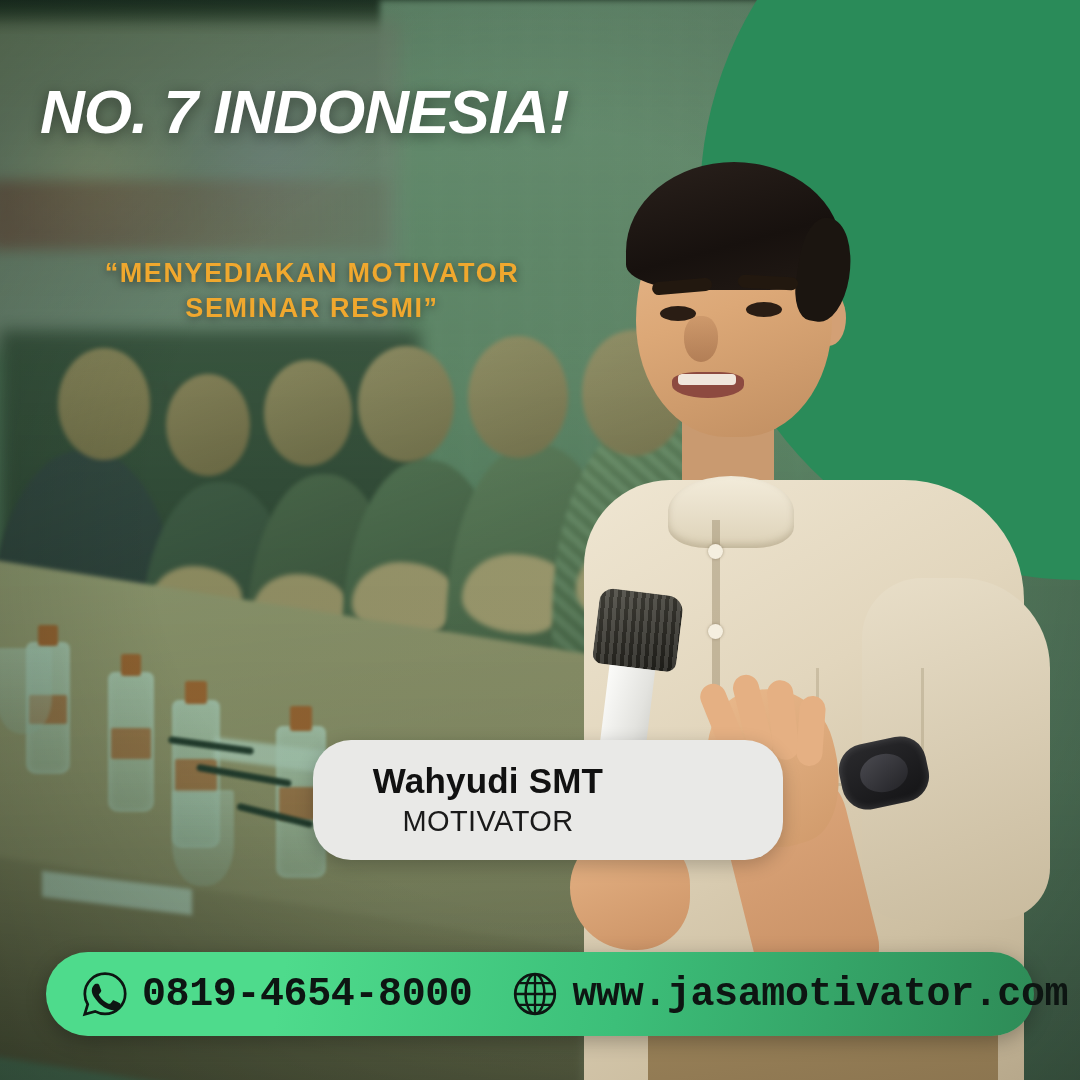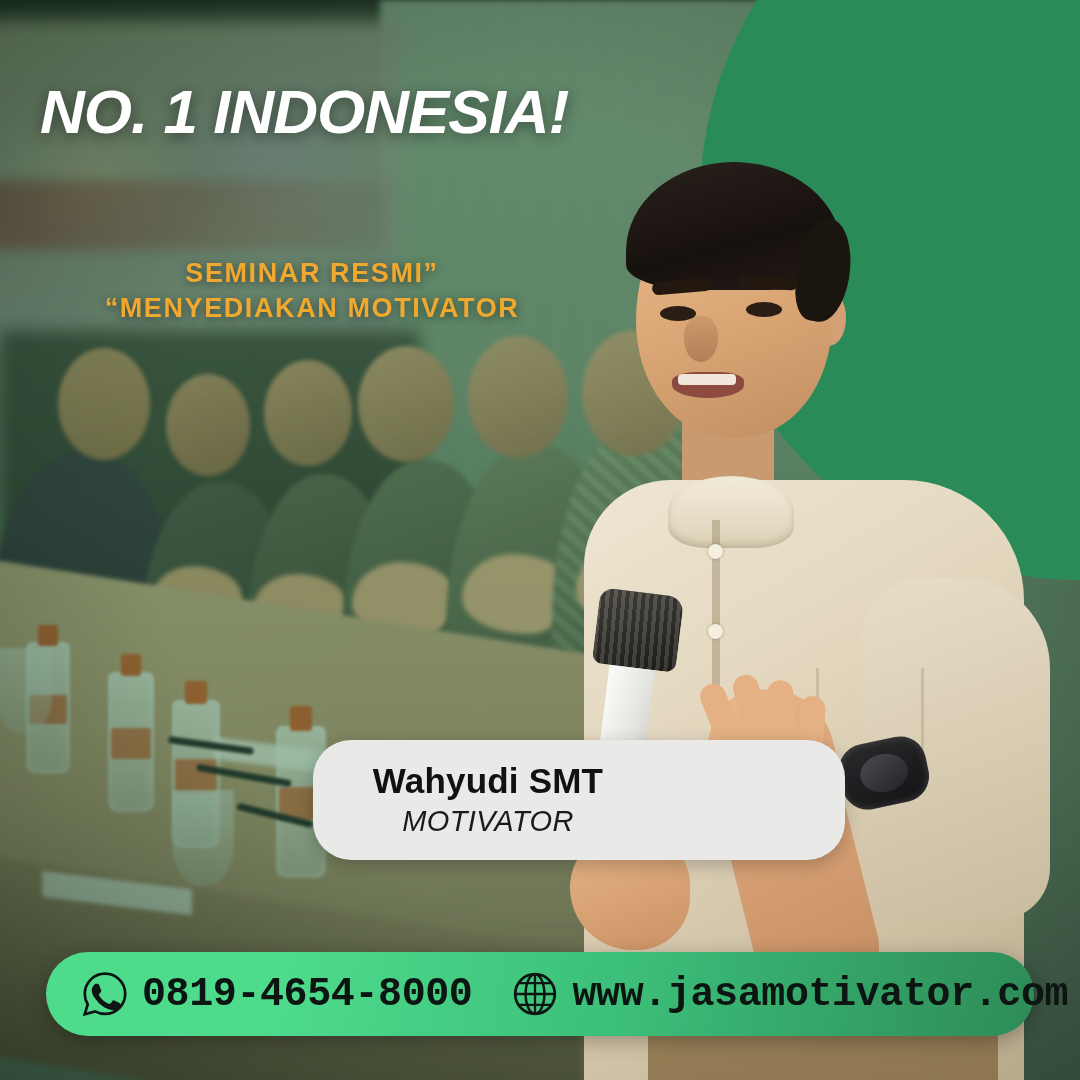--- a/index.html
+++ b/index.html
@@ -306,36 +306,36 @@
     font-weight:700;
     color:#F0A82E;
     letter-spacing:1.6px;
     text-shadow:0 2px 8px rgba(0,0,0,.45);
   }
   .subtitle .ln { display:block; }
 
   
   .name-card {
     position:absolute; left:313px; top:740px;
-    width:532px; height:120px;
+    width:470px; height:120px;
     background:#E9E9E7;
     border-radius:38px;
     box-shadow:0 5px 18px rgba(0,0,0,.22);
   }
   .name-card-inner {
     position:absolute; left:0; top:0; width:350px; height:120px;
     display:flex; flex-direction:column;
     align-items:center; justify-content:center;
   }
   .name-title {
     font-size:35px; font-weight:700; color:#111;
     letter-spacing:.2px; line-height:1.15;
   }
   .name-role {
-    font-size:29px; font-style:italic; color:#1a1a1a;
+    font-size:29px; color:#1a1a1a;
     letter-spacing:.4px; line-height:1.2; margin-top:2px;
   }
 
   
   .contact-bar {
     position:absolute; left:46px; top:952px;
     width:988px; height:84px;
     border-radius:42px;
     display:flex; align-items:center;
     padding:0 34px;
@@ -465,26 +465,26 @@
     <div class="sp-finger" style="left:180px; top:534px; width:26px; height:84px; transform:rotate(-14deg);"></div>
     <div class="sp-finger" style="left:210px; top:540px; width:26px; height:80px; transform:rotate(-6deg);"></div>
     <div class="sp-finger" style="left:238px; top:556px; width:26px; height:70px; transform:rotate(4deg);"></div>
 
     <div class="mic-handle"></div>
     <div class="mic-foam"></div>
     <div class="mic-hand"></div>
   </div>
 
   <div class="headline" style="color: rgb(255, 255, 255);">
-    <span class="ln">NO. 1 INDONESIA!</span>
+    <span class="ln">NO. 7 INDONESIA!</span>
   </div>
 
   <div class="subtitle" style="color: rgb(240, 168, 46);">
+    <span class="ln">“MENYEDIAKAN MOTIVATOR</span>
     <span class="ln">SEMINAR RESMI”</span>
-    <span class="ln">“MENYEDIAKAN MOTIVATOR</span>
   </div>
 
   <div class="name-card" style="background: rgb(233, 233, 231);">
     <div class="name-card-inner">
       <div class="name-title">Wahyudi SMT</div>
       <div class="name-role">MOTIVATOR</div>
     </div>
   </div>
 
   <div class="contact-bar" style="background: linear-gradient(100deg, rgb(78, 219, 140) 0%, rgb(78, 219, 140) 24%, rgb(60, 191, 121) 58%, rgb(46, 139, 87) 100%);">

